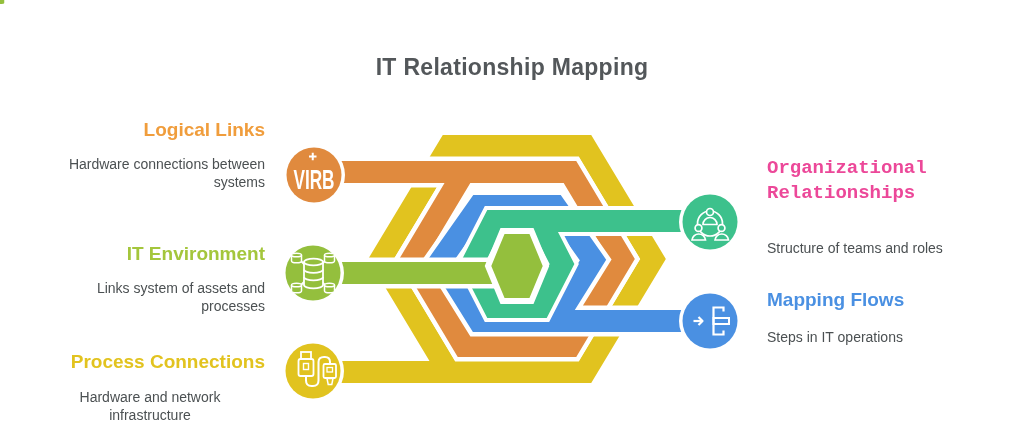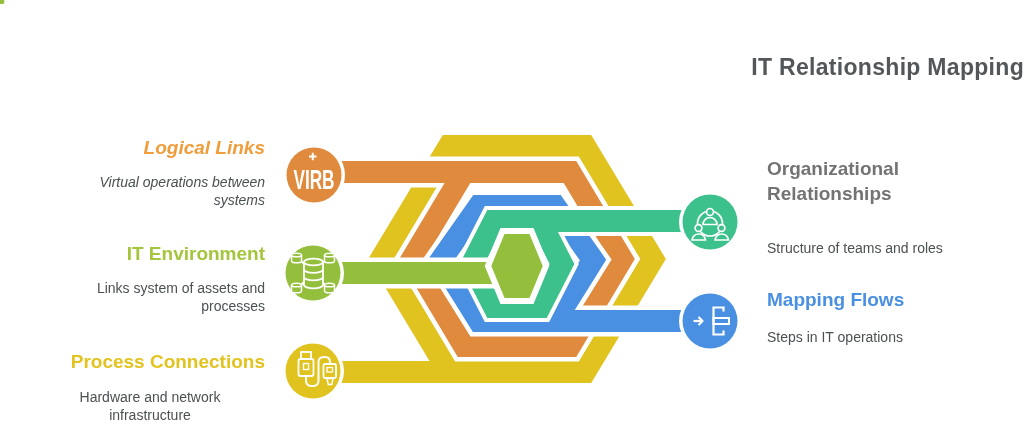--- a/index.html
+++ b/index.html
@@ -10,21 +10,21 @@
   .stage svg{position:absolute;left:0;top:0;width:1024px;height:434px;}
   .title{
     position:absolute;top:54px;left:0;width:100%;text-align:center;
     font-size:23px;font-weight:bold;letter-spacing:.3px;
   }
   .item{position:absolute;}
   .item .label{font-weight:bold;font-size:19px;line-height:24px;white-space:pre-line;}
   .item .desc{font-size:14px;line-height:18px;color:#4b5052;white-space:pre-line;}
   .item.left{width:230px;left:35px;text-align:right;}
   .item.right{width:245px;left:767px;text-align:left;}
-  .pos-ll{top:136px;font-style:italic;}  .pos-ll .desc{margin-top:13px;}
+  .pos-ll{top:118px;}  .pos-ll .desc{margin-top:13px;}
   .pos-ite{top:242px;} .pos-ite .desc{margin-top:13px;}
   .pos-pc{top:350px;}  .pos-pc .desc{margin-top:14px;text-align:center;}
   .pos-or{top:156px;}  .pos-or .label{line-height:25px;} .pos-or .desc{margin-top:33px;}
   .pos-pf{top:288px;}  .pos-pf .desc{margin-top:16px;}
 </style>
 </head>
 <body>
 
 <div class="stage">
 
@@ -107,42 +107,42 @@
     <g stroke="#ffffff" fill="none">
       <circle cx="710" cy="321" r="31" fill="#ffffff" stroke="none"></circle>
       <circle cx="710" cy="321" r="27.5" fill="#4a90e2" stroke="none"></circle>
       <path d="M693.5,321 H702" stroke-width="2.2"></path>
       <path d="M698.5,317 L702.5,321 L698.5,325" stroke-width="2.2" stroke-linejoin="round"></path>
       <path d="M723.5,311.5 L723.5,307.5 L713.5,307.5 L713.5,334.5 L723.5,334.5 L723.5,330.5" stroke-width="2.2"></path>
       <rect x="713.5" y="318" width="15.5" height="6" stroke-width="2"></rect>
     </g>
   </svg>
 
-  <div class="title" style="color: rgb(83, 87, 90); text-align: right;">IT Relationship Mapping</div>
+  <div class="title" style="color: rgb(83, 87, 90);">IT Relationship Mapping</div>
 
   <div class="item left pos-ll">
     <div class="label" style="color: rgb(240, 157, 60);">Logical Links</div>
-    <div class="desc">Virtual operations between
+    <div class="desc">Hardware connections between
 systems</div>
   </div>
 
   <div class="item left pos-ite">
     <div class="label" style="color: rgb(164, 198, 60);">IT Environment</div>
     <div class="desc">Links system of assets and
 processes</div>
   </div>
 
   <div class="item left pos-pc">
     <div class="label" style="color: rgb(226, 195, 31);">Process Connections</div>
     <div class="desc">Hardware and network
 infrastructure</div>
   </div>
 
   <div class="item right pos-or">
-    <div class="label" style="color: #737373;">Organizational
+    <div class="label" style="color: #ec4899; font-family: Liberation Mono, monospace;">Organizational
 Relationships</div>
     <div class="desc">Structure of teams and roles</div>
   </div>
 
   <div class="item right pos-pf">
     <div class="label" style="color: rgb(74, 144, 226);">Mapping Flows</div>
     <div class="desc">Steps in IT operations</div>
   </div>
 
 </div>

